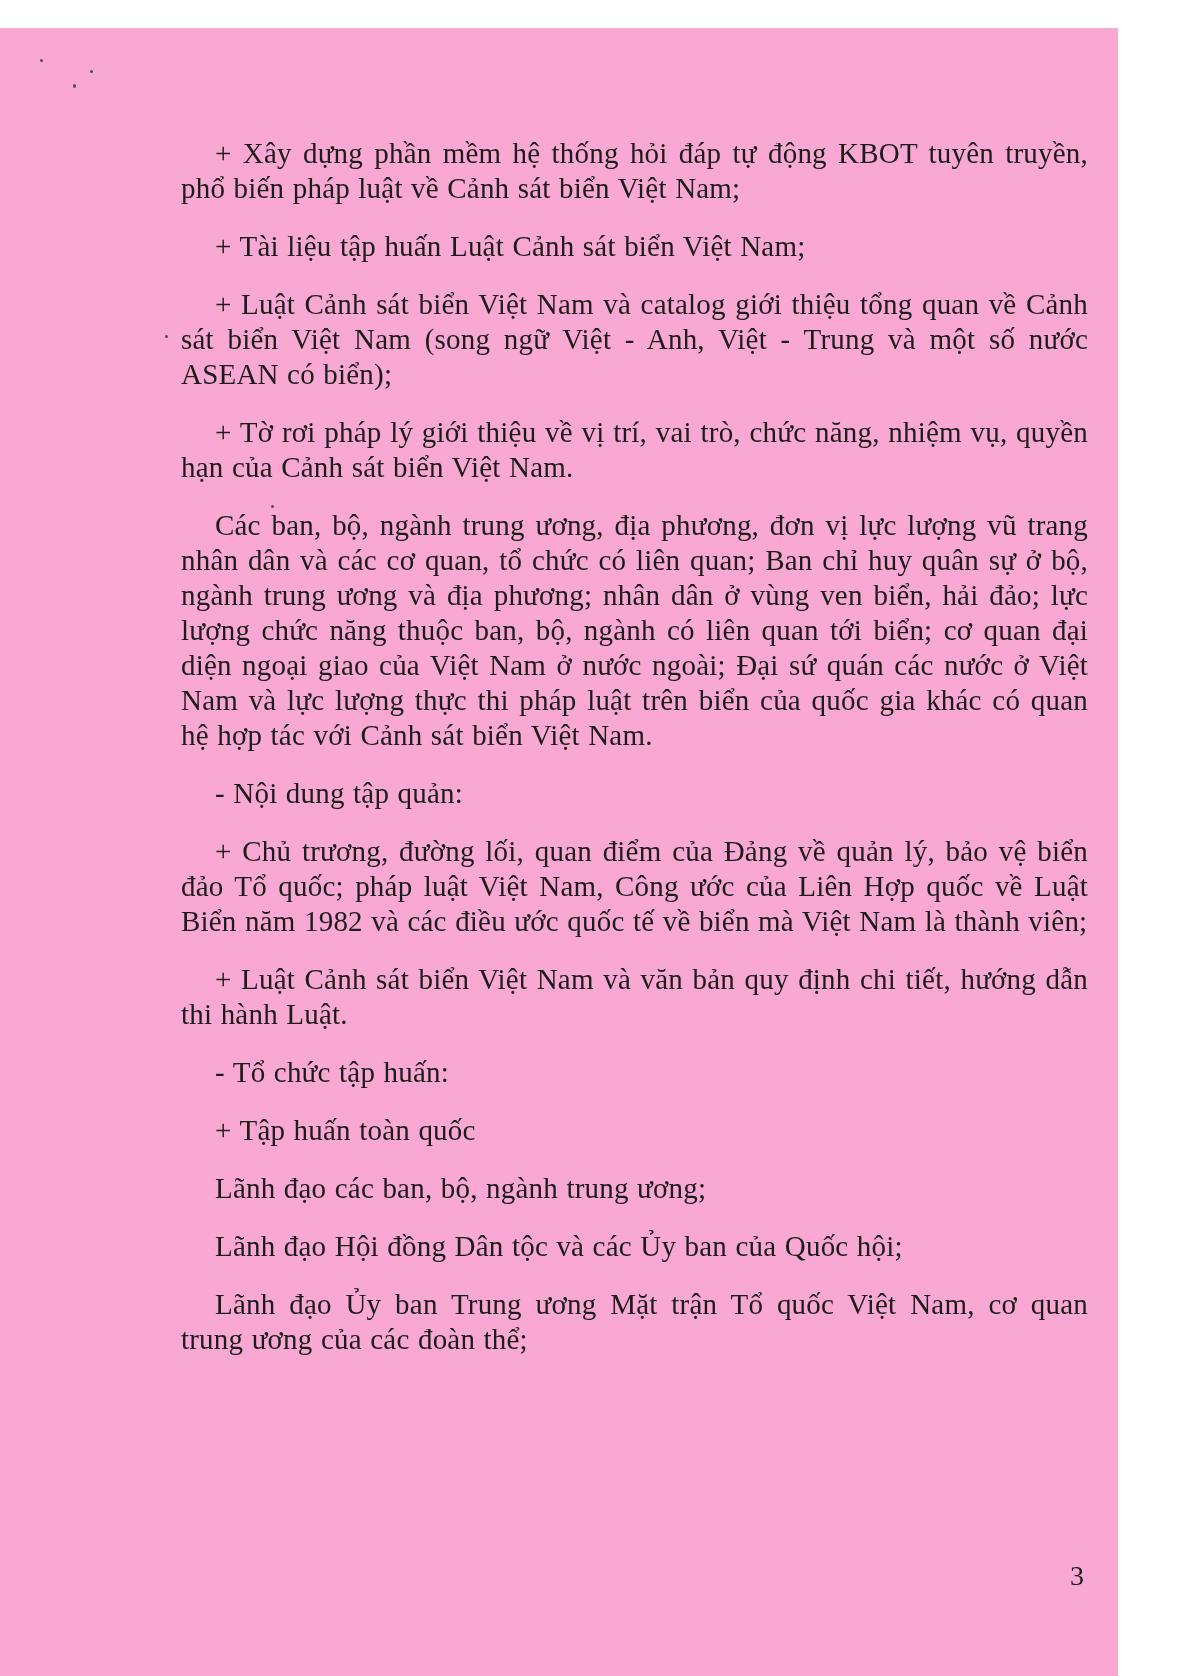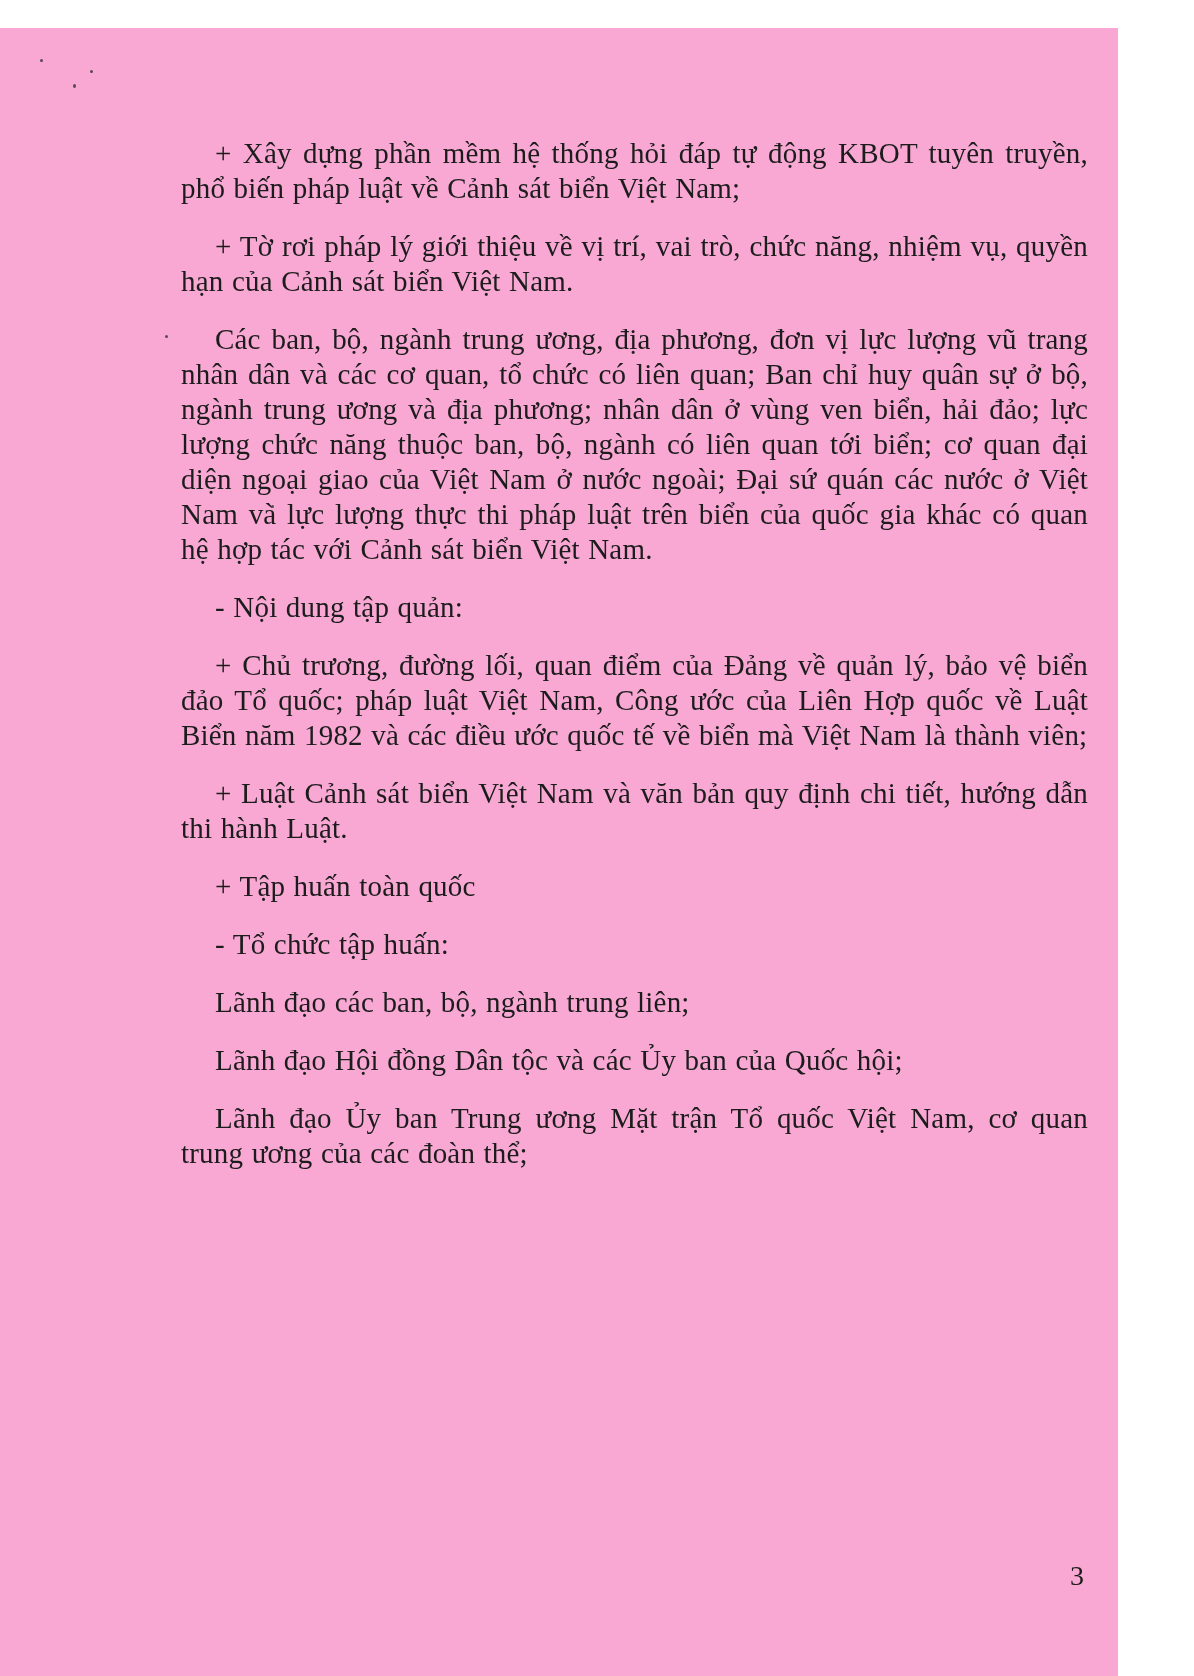--- a/index.html
+++ b/index.html
@@ -57,27 +57,29 @@
 <div class="page">
 
   <span class="speck s1"></span>
   <span class="speck s2"></span>
   <span class="speck s3"></span>
   <span class="speck s4"></span>
   <span class="speck s5"></span>
 
   <div class="content">
     <p>+ Xây dựng phần mềm hệ thống hỏi đáp tự động KBOT tuyên truyền, phổ biến pháp luật về Cảnh sát biển Việt Nam;</p>
+    <p>+ Tài liệu tập huấn Luật Cảnh sát biển Việt Nam;</p>
+    <p>+ Luật Cảnh sát biển Việt Nam và catalog giới thiệu tổng quan về Cảnh sát biển Việt Nam (song ngữ Việt - Anh, Việt - Trung và một số nước ASEAN có biển);</p>
     <p>+ Tờ rơi pháp lý giới thiệu về vị trí, vai trò, chức năng, nhiệm vụ, quyền hạn của Cảnh sát biển Việt Nam.</p>
     <p>Các ban, bộ, ngành trung ương, địa phương, đơn vị lực lượng vũ trang nhân dân và các cơ quan, tổ chức có liên quan; Ban chỉ huy quân sự ở bộ, ngành trung ương và địa phương; nhân dân ở vùng ven biển, hải đảo; lực lượng chức năng thuộc ban, bộ, ngành có liên quan tới biển; cơ quan đại diện ngoại giao của Việt Nam ở nước ngoài; Đại sứ quán các nước ở Việt Nam và lực lượng thực thi pháp luật trên biển của quốc gia khác có quan hệ hợp tác với Cảnh sát biển Việt Nam.</p>
     <p>- Nội dung tập quản:</p>
     <p>+ Chủ trương, đường lối, quan điểm của Đảng về quản lý, bảo vệ biển đảo Tổ quốc; pháp luật Việt Nam, Công ước của Liên Hợp quốc về Luật Biển năm 1982 và các điều ước quốc tế về biển mà Việt Nam là thành viên;</p>
     <p>+ Luật Cảnh sát biển Việt Nam và văn bản quy định chi tiết, hướng dẫn thi hành Luật.</p>
+    <p>- Tổ chức tập huấn:</p>
     <p>+ Tập huấn toàn quốc</p>
-    <p>- Tổ chức tập huấn:</p>
-    <p>Lãnh đạo các ban, bộ, ngành trung liên;</p>
+    <p>Lãnh đạo các ban, bộ, ngành trung ương;</p>
     <p>Lãnh đạo Hội đồng Dân tộc và các Ủy ban của Quốc hội;</p>
     <p>Lãnh đạo Ủy ban Trung ương Mặt trận Tổ quốc Việt Nam, cơ quan trung ương của các đoàn thể;</p>
   </div>
 
   <div class="page-number">3</div>
 
 </div>
 
 </body></html>

